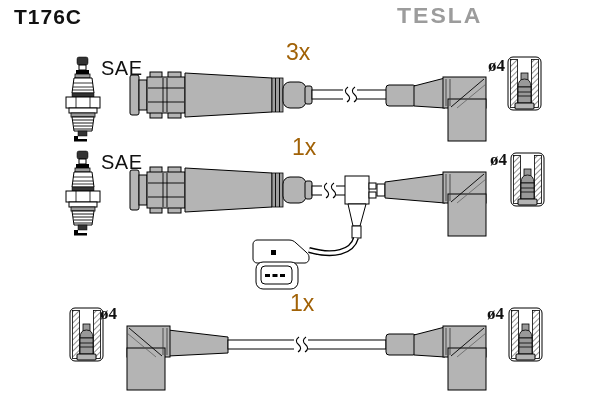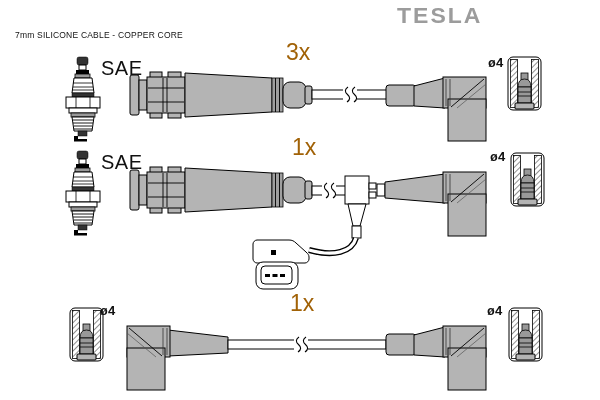--- a/index.html
+++ b/index.html
@@ -7,21 +7,21 @@
        font-family:"Liberation Sans",sans-serif;}
   .stage{position:absolute;inset:0;}
   svg{position:absolute;left:0;top:0;}
   .lbl{position:absolute;color:#111;white-space:nowrap;line-height:1;}
   .part-number{left:14px;top:6px;font-size:21px;font-weight:bold;letter-spacing:1px;}
   .subtitle{left:15px;top:31px;font-size:8.5px;letter-spacing:.2px;}
   .brand{left:397px;top:5px;font-size:23px;font-weight:900;letter-spacing:2px;
          color:var(--brand_gray,#9c9c9c);transform:scaleY(.92);}
   .qty{font-size:23px;color:#a16207;}
   .sae{font-size:20px;letter-spacing:.5px;}
-  .dia{font-size:13px;font-weight:bold;font-family:Liberation Mono, monospace;text-align:right;}
+  .dia{font-size:17px;font-weight:bold;font-family:Liberation Serif, serif;text-align:right;}
   
   .boot{fill:var(--boot_gray,#b4b4b4);stroke:var(--outline,#000);stroke-width:1;}
   .seam{fill:var(--boot_gray,#b4b4b4);stroke:none;}
   .wht{fill:#fff;stroke:var(--outline,#000);stroke-width:1;}
   .mid{fill:var(--metal_gray,#999);stroke:var(--outline,#000);stroke-width:.8;}
   .dk{fill:#333;stroke:#000;stroke-width:.5;}
   .blk{fill:#000;stroke:none;}
   .ln{stroke:var(--outline,#000);fill:none;}
 </style>
 </head>
@@ -155,21 +155,21 @@
     <use href="#g-elbow" transform="translate(170,326) scale(-1,1)"></use>
     <rect class="wht" x="228" y="340" width="158" height="9"></rect>
     <use href="#g-break" transform="translate(301,344.5)"></use>
     <rect class="boot" x="386" y="334" width="30" height="21" rx="3"></rect>
     <polygon class="boot" points="414,335 445,327 445,357 414,355"></polygon>
     <use href="#g-elbow" transform="translate(443,326)"></use>
     <use href="#g-sleeve" transform="translate(509,308)"></use>
   </g>
 </svg>
 
-<span class="lbl subtitle">7mm SILICONE CABLE - COPPER CORE</span>
+<span class="lbl part-number">T176C</span>
 <span class="lbl brand">TESLA</span>
 
 <span class="lbl sae" style="left:101px;top:58px">SAE</span>
 <span class="lbl qty" style="left:286px;top:41px">3x</span>
 <span class="lbl dia" style="left:488px;top:57px">ø4</span>
 
 <span class="lbl sae" style="left:101px;top:152px">SAE</span>
 <span class="lbl qty" style="left:292px;top:136px">1x</span>
 <span class="lbl dia" style="left:490px;top:151px">ø4</span>
 

